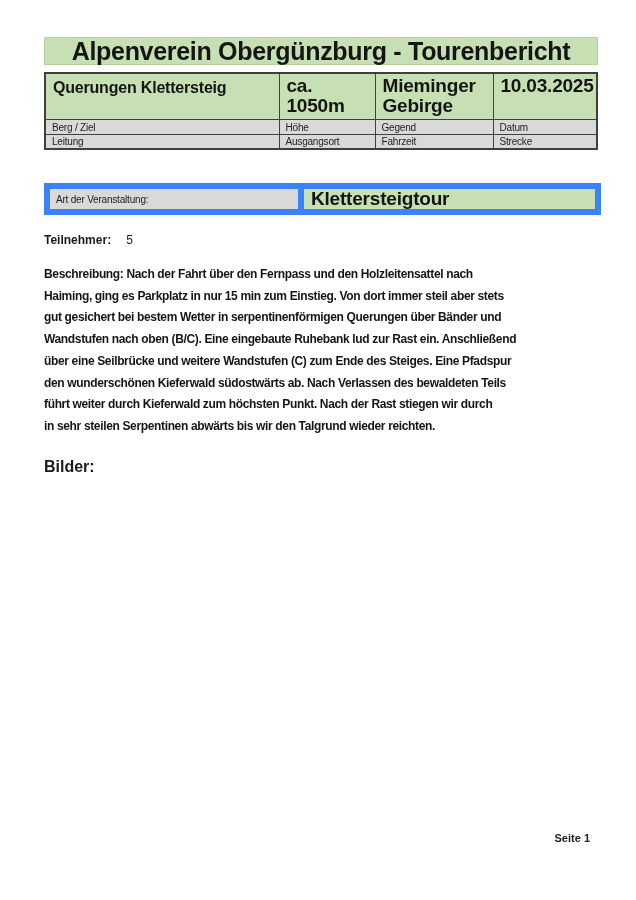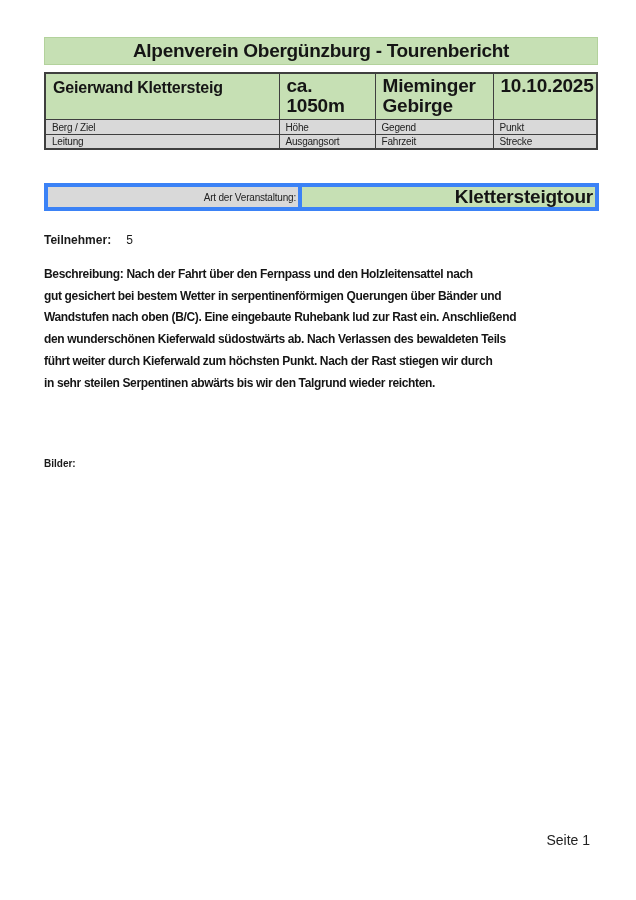--- a/index.html
+++ b/index.html
@@ -22,21 +22,21 @@
     position: absolute;
     left: 44px;
     top: 37px;
     width: 552px;
     height: 26px;
     background: #c6e0b4;
     border: 1px solid #b3d29c;
     display: flex;
     align-items: center;
     justify-content: center;
-    font-size: 19px;
+    font-size: 25px;
     font-weight: bold;
     letter-spacing: -0.3px;
     color: #151515;
   }
 
   
   table.info {
     position: absolute;
     left: 44px;
     top: 72px;
@@ -76,21 +76,21 @@
 
   
   table.event {
     position: absolute;
     left: 44px;
     top: 183px;
     border-collapse: collapse;
     table-layout: fixed;
     border: 2px solid #3f3f3f;
   }
-  table.event td { border: 4px solid #3b82f6; height: 17px; text-align: right; }
+  table.event td { border: 6px solid #3b82f6; height: 17px; }
   table.event td.label { vertical-align: middle; }
   table.event td.value { vertical-align: middle; padding-top: 0; padding-bottom: 0; margin-top: 45px; }
 
   
   .participants {
     position: absolute;
     left: 44px;
     top: 230px;
     font-size: 12px;
     line-height: 20px;
@@ -112,61 +112,62 @@
   .description .line {
     line-height: 21.7px;
     white-space: nowrap;
   }
 
   
   .images-heading {
     position: absolute;
     left: 44px;
     top: 458px;
-    font-size: 10px;
+    font-size: 16px;
     font-weight: bold;
   }
 
   
   .page-footer {
     position: absolute;
     left: 0;
     top: 832px;
     width: 590px;
     text-align: right;
-    font-size: 14px;
+    font-size: 11px;
     color: #222222;
+    font-weight: bold;
   }
 </style>
 </head>
 <body>
 
 <div class="page">
 
   <div class="title-banner">Alpenverein Obergünzburg - Tourenbericht</div>
 
   <table class="info">
     <colgroup>
       <col style="width:234px">
         <col style="width:96px">
         <col style="width:118px">
         <col style="width:101px">
     </colgroup>
     <tbody>
         <tr class="r-big">
-      <td class="value big">Geierwand Klettersteig</td>
+      <td class="value big">Querungen Klettersteig</td>
       <td class="value">ca. 1050m</td>
       <td class="value">Mieminger Gebirge</td>
-      <td class="value">10.10.2025</td>
+      <td class="value">10.03.2025</td>
     </tr>
     <tr class="r-lab">
       <td class="label">Berg / Ziel</td>
       <td class="label">Höhe</td>
       <td class="label">Gegend</td>
-      <td class="label">Punkt</td>
+      <td class="label">Datum</td>
     </tr>
     <tr class="r-lab2">
       <td class="label">Leitung</td>
       <td class="label">Ausgangsort</td>
       <td class="label">Fahrzeit</td>
       <td class="label">Strecke</td>
     </tr>
   </tbody>
     </table>
 
@@ -182,22 +183,24 @@
     </tr>
   </tbody>
     </table>
 
   <div class="participants">
     <span class="p-label">Teilnehmer:</span><span class="p-value">5</span>
   </div>
 
   <div class="description">
     <div class="line">Beschreibung: Nach der Fahrt über den Fernpass und den Holzleitensattel nach</div>
+    <div class="line">Haiming, ging es Parkplatz in nur 15 min zum Einstieg. Von dort immer steil aber stets</div>
     <div class="line">gut gesichert bei bestem Wetter in serpentinenförmigen Querungen über Bänder und</div>
     <div class="line">Wandstufen nach oben (B/C). Eine eingebaute Ruhebank lud zur Rast ein. Anschließend</div>
+    <div class="line">über eine Seilbrücke und weitere Wandstufen (C) zum Ende des Steiges. Eine Pfadspur</div>
     <div class="line">den wunderschönen Kieferwald südostwärts ab. Nach Verlassen des bewaldeten Teils</div>
     <div class="line">führt weiter durch Kieferwald zum höchsten Punkt. Nach der Rast stiegen wir durch</div>
     <div class="line">in sehr steilen Serpentinen abwärts bis wir den Talgrund wieder reichten.</div>
   </div>
 
   <div class="images-heading">Bilder:</div>
 
   <div class="page-footer">Seite 1</div>
 
 </div>

